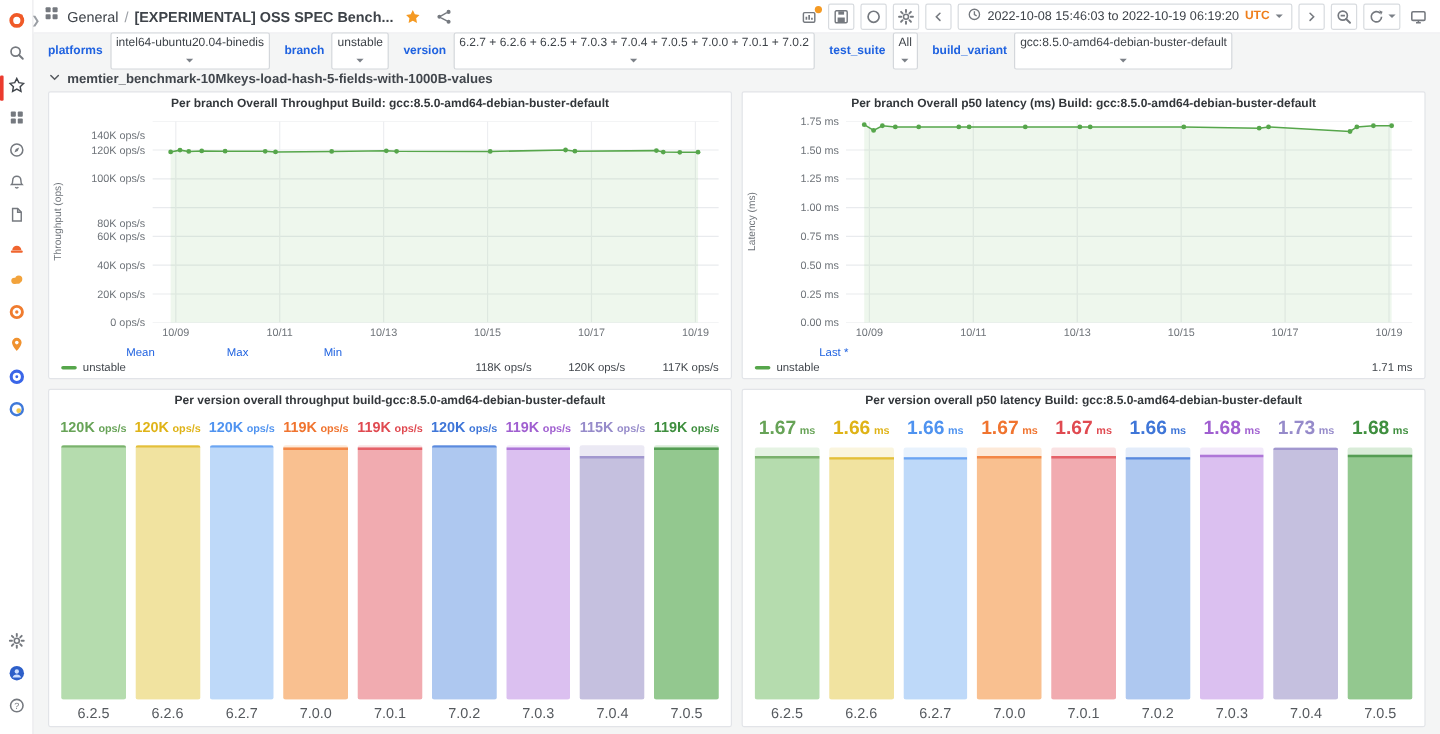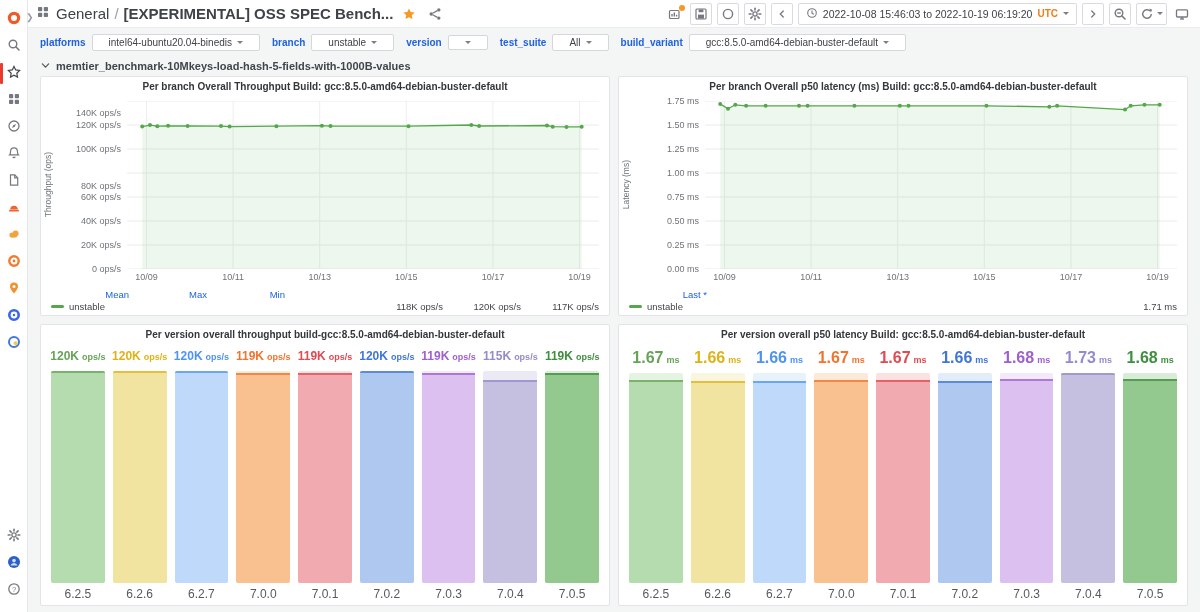--- a/index.html
+++ b/index.html
@@ -16,39 +16,39 @@
     width:3px; background:#eb3b2e; border-radius:1px; }
   .side-spacer { flex:1; }
   .expand-btn { position:absolute; left:26px; top:12px; width:10px; height:10px; color:#9a9ea4;
     font-size:9px; line-height:10px; z-index:5; }
 
   
   .main { flex:1; display:flex; flex-direction:column; }
 
   .topbar { height:28px; background:#fff; border-bottom:1px solid #ebecee;
     display:flex; align-items:center; padding:0 8px; gap:6px; }
-  .crumb { display:flex; align-items:center; gap:5px; font-size:15px; color:#3e4349; white-space:nowrap; }
+  .crumb { display:flex; align-items:center; gap:5px; font-size:12px; color:#3e4349; white-space:nowrap; }
   .crumb .folder { color:#3e4349; }
   .crumb .sep { color:#9a9ea4; }
   .crumb .dash { font-weight:700; }
   .tb-right { margin-left:auto; display:flex; align-items:center; gap:5px; }
   .icon-btn { height:22px; min-width:22px; border:1px solid #d8dbdf; background:#fff; border-radius:2px;
     display:flex; align-items:center; justify-content:center; padding:0 3px; cursor:pointer; }
   .icon-plain { height:22px; display:flex; align-items:center; justify-content:center; padding:0 3px; cursor:pointer; position:relative; }
   .time-btn { display:flex; align-items:center; gap:5px; font-size:10.5px; color:#3e4349; padding:0 7px; white-space:nowrap; }
   .tz { font-size:10px; font-weight:700; color:#ef7e1a; }
   .caret { width:0; height:0; border:3px solid transparent; border-top-color:#7b8087; margin-top:3px; }
   .orange-dot { position:absolute; right:0; top:2px; width:6px; height:6px; border-radius:50%; background:#f59a23; }
 
   
   .filterbar { height:28px; display:flex; align-items:center; gap:12px; padding:0 12px; }
   .chip { display:flex; align-items:center; gap:6px; }
   .chip-label { font-size:10px; font-weight:700; color:#1f62e0; cursor:pointer; }
   .chip-value { display:flex; align-items:center; gap:5px; background:#fff; border:1px solid #d4d7db;
-    border-radius:2px; padding:2px 16px; font-size:10px; color:#3e4349; cursor:pointer; white-space:nowrap; }
+    border-radius:2px; padding:2px 4px; font-size:10px; color:#3e4349; cursor:pointer; white-space:nowrap;flex-direction:column; }
 
   
   .rowtitle { height:20px; display:flex; align-items:center; gap:5px; padding:0 12px;
     font-size:11px; font-weight:700; color:#41464c; cursor:pointer; }
 
   
   .grid { padding:0 12px; display:grid; grid-template-columns:1fr 1fr;
     grid-template-rows:240px 282px; gap:8px; }
   .panel { background:#fff; border:1px solid #e2e4e8; border-radius:2px; position:relative; overflow:hidden; }
   .panel-title { height:20px; line-height:20px; text-align:center; font-size:10px; font-weight:700;
@@ -317,20 +317,21 @@
         <div class="chip">
           <span class="chip-label">branch</span>
           <span class="chip-value">
             <span>unstable</span>
             <span class="caret"></span>
           </span>
         </div>
         <div class="chip">
           <span class="chip-label">version</span>
           <span class="chip-value">
+            <span>6.2.7 + 6.2.6 + 6.2.5 + 7.0.3 + 7.0.4 + 7.0.5 + 7.0.0 + 7.0.1 + 7.0.2</span>
             <span class="caret"></span>
           </span>
         </div>
         <div class="chip">
           <span class="chip-label">test_suite</span>
           <span class="chip-value">
             <span>All</span>
             <span class="caret"></span>
           </span>
         </div>

